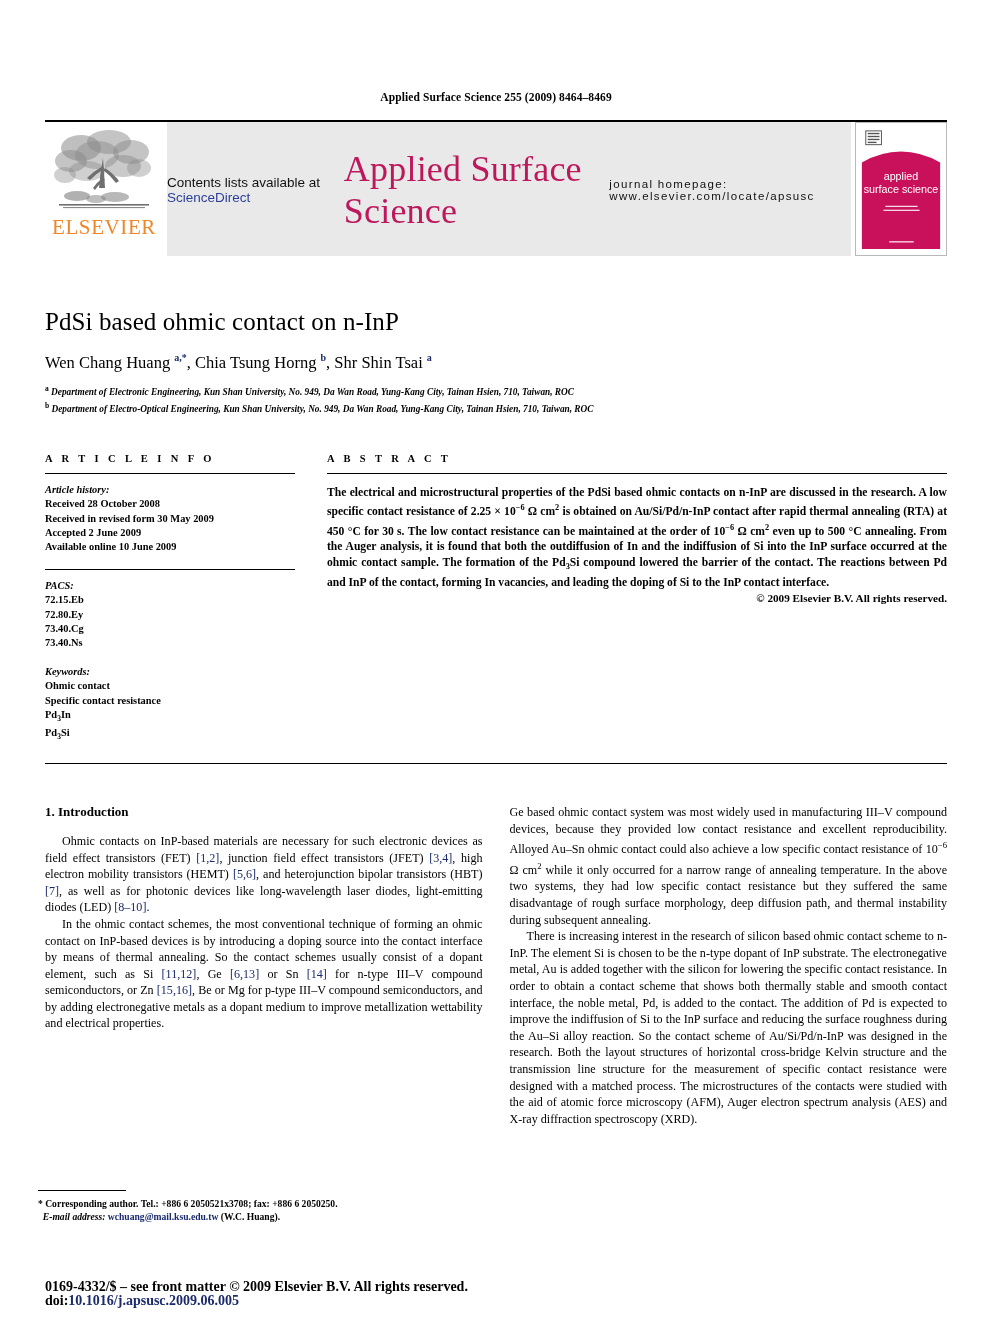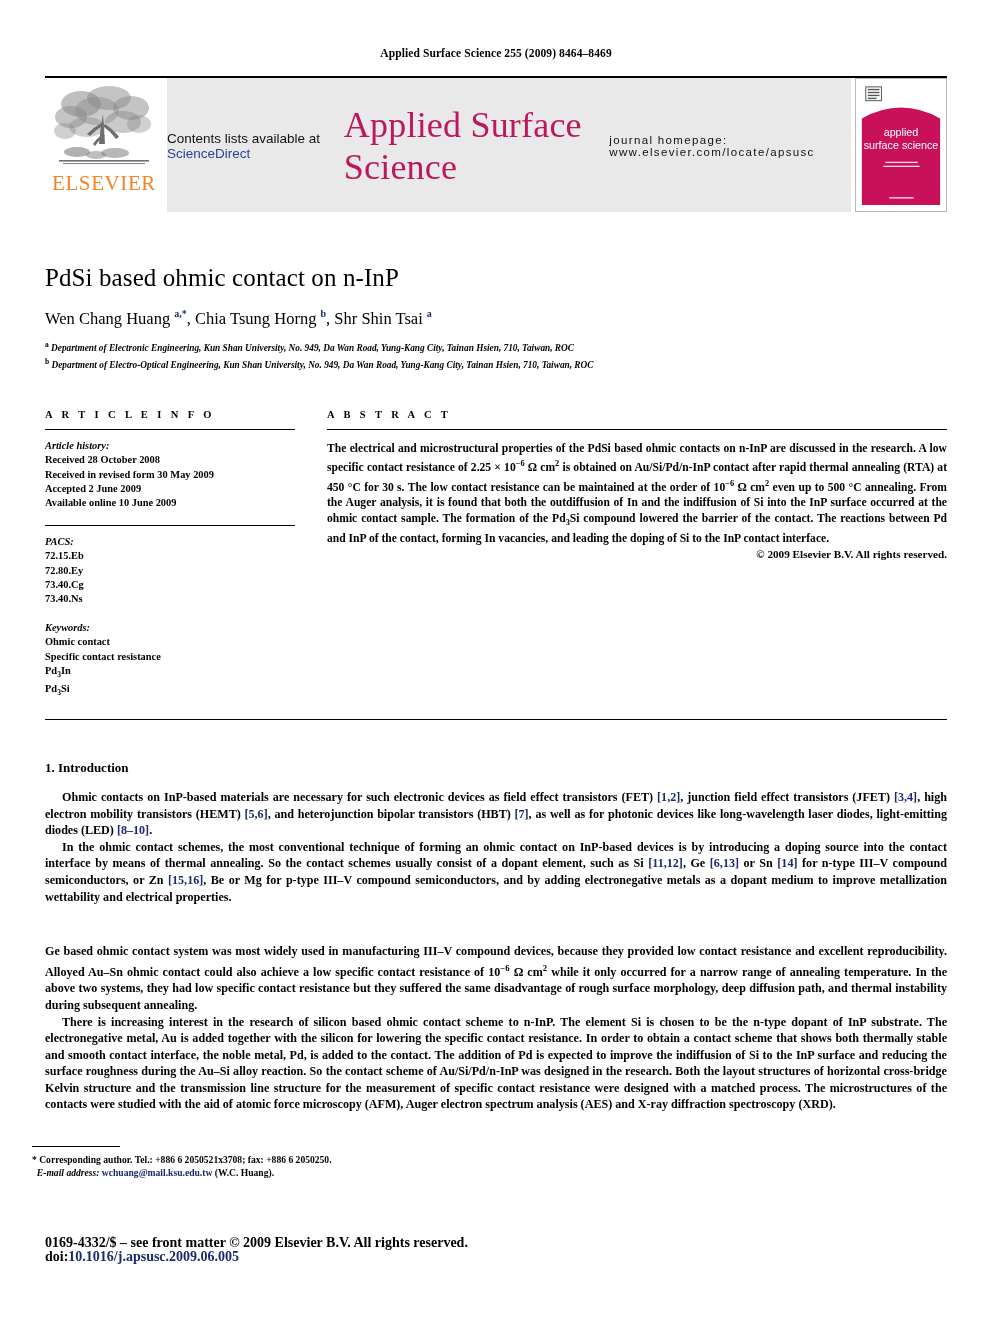--- a/index.html
+++ b/index.html
@@ -7,21 +7,21 @@
   body {
     width: 992px;
     height: 1323px;
     background: #ffffff;
     font-family: "Liberation Serif", "DejaVu Serif", serif;
     color: #000000;
     position: relative;
     overflow: hidden;
   }
 
-  .page { position: relative; width: 992px; height: 995px; padding: 0; }
+  .page { position: relative; width: 992px; height: 995px; padding: 0; margin-top: 44px; }
 
   
   .running-head {
     text-align: center;
     font-size: 11.5px;
     font-weight: bold;
     padding-top: 47px;
     letter-spacing: .1px;
   }
 
@@ -158,45 +158,44 @@
     font-weight: bold;
     margin-top: 2px;
   }
 
   .panel-bottom-rule { margin: 0 45px; border-top: 1.7px solid #000; }
 
   
   .body-cols {
     margin: 40px 45px 0 45px;
     display: flex;
-    gap: 38px;
-    flex-direction: column;
+    gap: 27px;
   }
   .bcol { flex: 1 1 0; }
   .sec-title {
     font-size: 13px;
     font-weight: bold;
     margin: 0 0 13px 0;
     font-family: "Liberation Serif", serif;
   }
   .ptext {
     font-size: 12.1px;
     line-height: 16.6px;
-    font-weight: bold;
+    font-weight: normal;
     text-align: justify;
     text-indent: 17px;
     margin: 0;
   }
   .ptext.noindent { text-indent: 0; }
   .cite { color: #1a2a6c; }
 
   
   .footnote-area {
     position: absolute;
-    left: 32px;
+    left: 38px;
     top: 1146px;
     width: 440px;
   }
   .fn-rule { width: 88px; border-top: 0.9px solid #000; margin-bottom: 6px; }
   .fn-text {
     font-size: 9.6px;
     line-height: 13px;
     font-weight: bold;
   }
   .fn-email-lbl { font-style: italic; }

